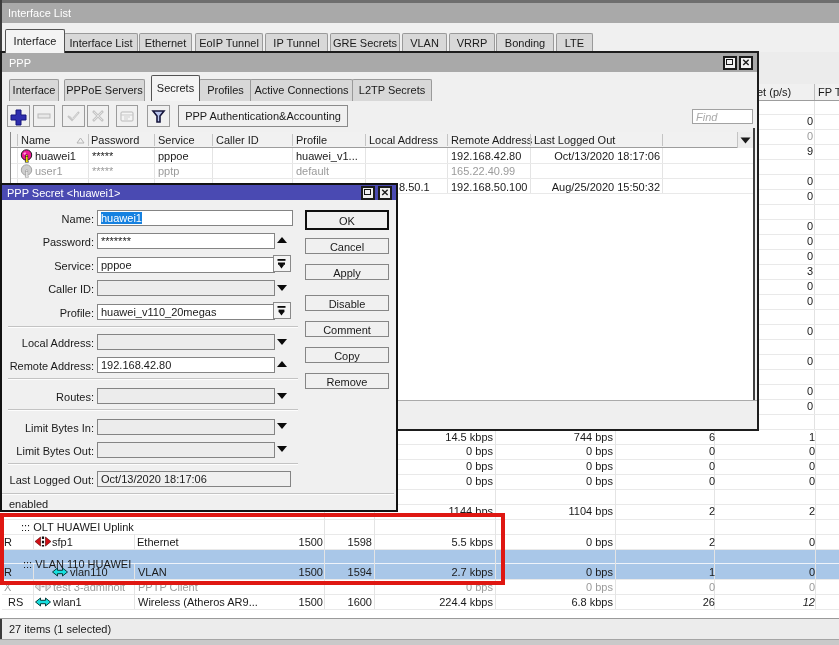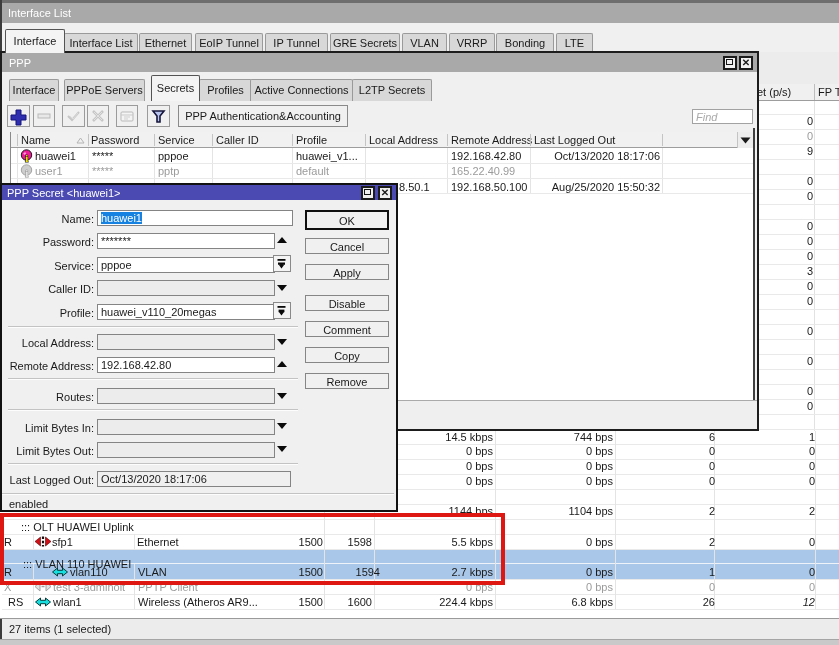--- a/index.html
+++ b/index.html
@@ -160,21 +160,21 @@
 
   <div class="a" style="left:23px;top:551px;margin-top:7px;">::: VLAN 110 HUAWEI</div>
 
   <div class="a" style="left:4px;top:566px;">R</div>
   <svg class="a" style="left:52px;top:567px;" width="16" height="10">
     <path d="M0.5 5L5.5 1v2.3h5V1l5 4-5 4V6.7h-5V9z" fill="#16dede" stroke="#083a3a" stroke-width="1"></path>
   </svg>
   <div class="a" style="left:70px;top:566px;">vlan110</div>
   <div class="a" style="left:138px;top:566px;">VLAN</div>
   <div class="r" style="left:260px;top:566px;width:63px;">1500</div>
-  <div class="r" style="left:318px;top:566px;width:62px;">1594</div>
+  <div class="r" style="left:310px;top:566px;width:62px;">1594</div>
   <div class="r" style="left:400px;top:566px;width:93px;">2.7 kbps</div>
   <div class="r" style="left:520px;top:566px;width:93px;">0 bps</div>
   <div class="r" style="left:660px;top:566px;width:55px;">1</div>
   <div class="r" style="left:760px;top:566px;width:55px;">0</div>
 
   <div class="a g" style="left:4px;top:581px;">X</div>
   <svg class="a" style="left:35px;top:581px;" width="16" height="11">
     <path d="M0 5.5L5 1v9zM16 5.5L11 1v9z" fill="#e2e2e2" stroke="#a2a2a2" stroke-width="1"></path>
     <path d="M6.5 5.5h3" stroke="#a2a2a2" stroke-width="1.5"></path>
   </svg>

